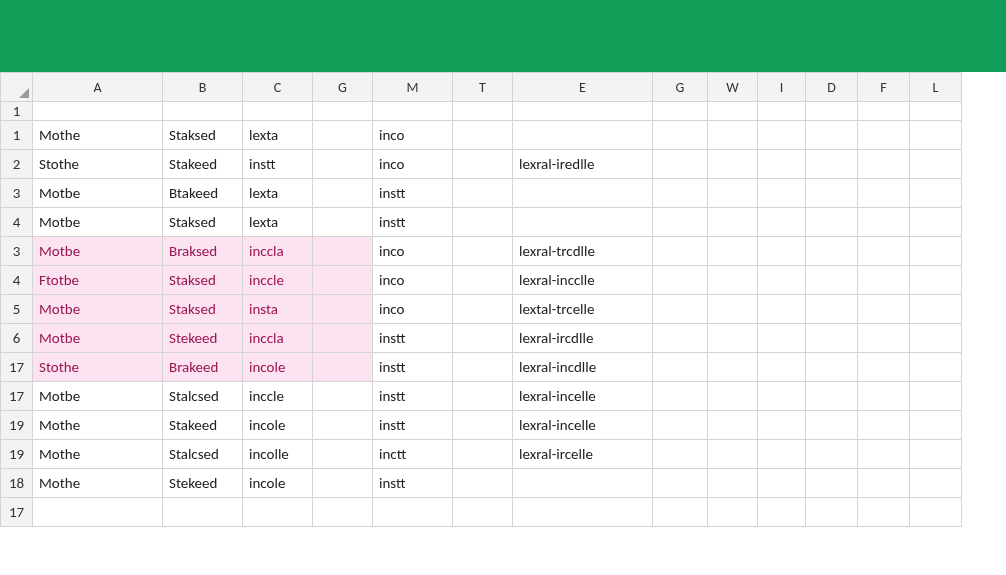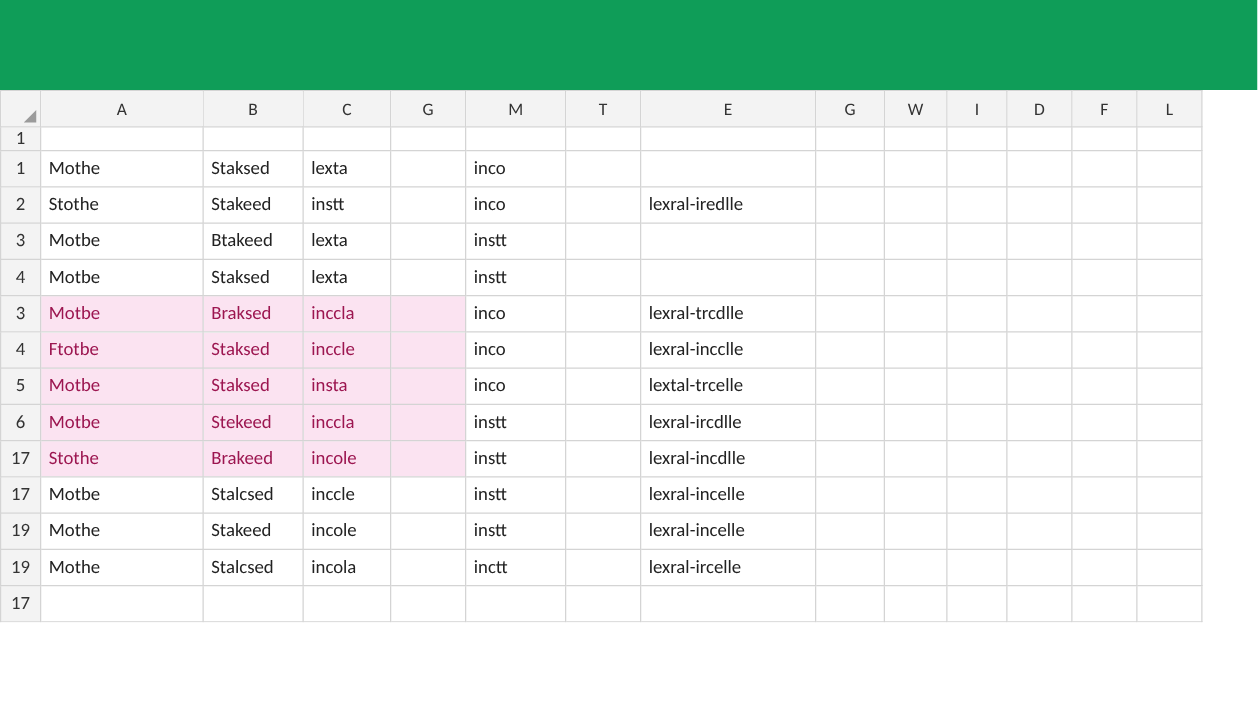--- a/index.html
+++ b/index.html
@@ -250,25 +250,41 @@
           <td class="cellW"></td>
           <td class="cellI"></td>
           <td class="cellD"></td>
           <td class="cellF"></td>
           <td class="cellL"></td>
         </tr>
         <tr>
           <td class="rowhdr">19</td>
           <td class="cellA">Mothe</td>
           <td class="cellB">Stalcsed</td>
-          <td class="cellC">incola</td>
+          <td class="cellC">incolle</td>
           <td class="cellG1"></td>
           <td class="cellM">inctt</td>
           <td class="cellT"></td>
           <td class="cellE">lexral-ircelle</td>
+          <td class="cellG2"></td>
+          <td class="cellW"></td>
+          <td class="cellI"></td>
+          <td class="cellD"></td>
+          <td class="cellF"></td>
+          <td class="cellL"></td>
+        </tr>
+        <tr>
+          <td class="rowhdr">18</td>
+          <td class="cellA">Mothe</td>
+          <td class="cellB">Stekeed</td>
+          <td class="cellC">incole</td>
+          <td class="cellG1"></td>
+          <td class="cellM">instt</td>
+          <td class="cellT"></td>
+          <td class="cellE"></td>
           <td class="cellG2"></td>
           <td class="cellW"></td>
           <td class="cellI"></td>
           <td class="cellD"></td>
           <td class="cellF"></td>
           <td class="cellL"></td>
         </tr>
         <tr>
           <td class="rowhdr">17</td>
           <td class="cellA"></td>

